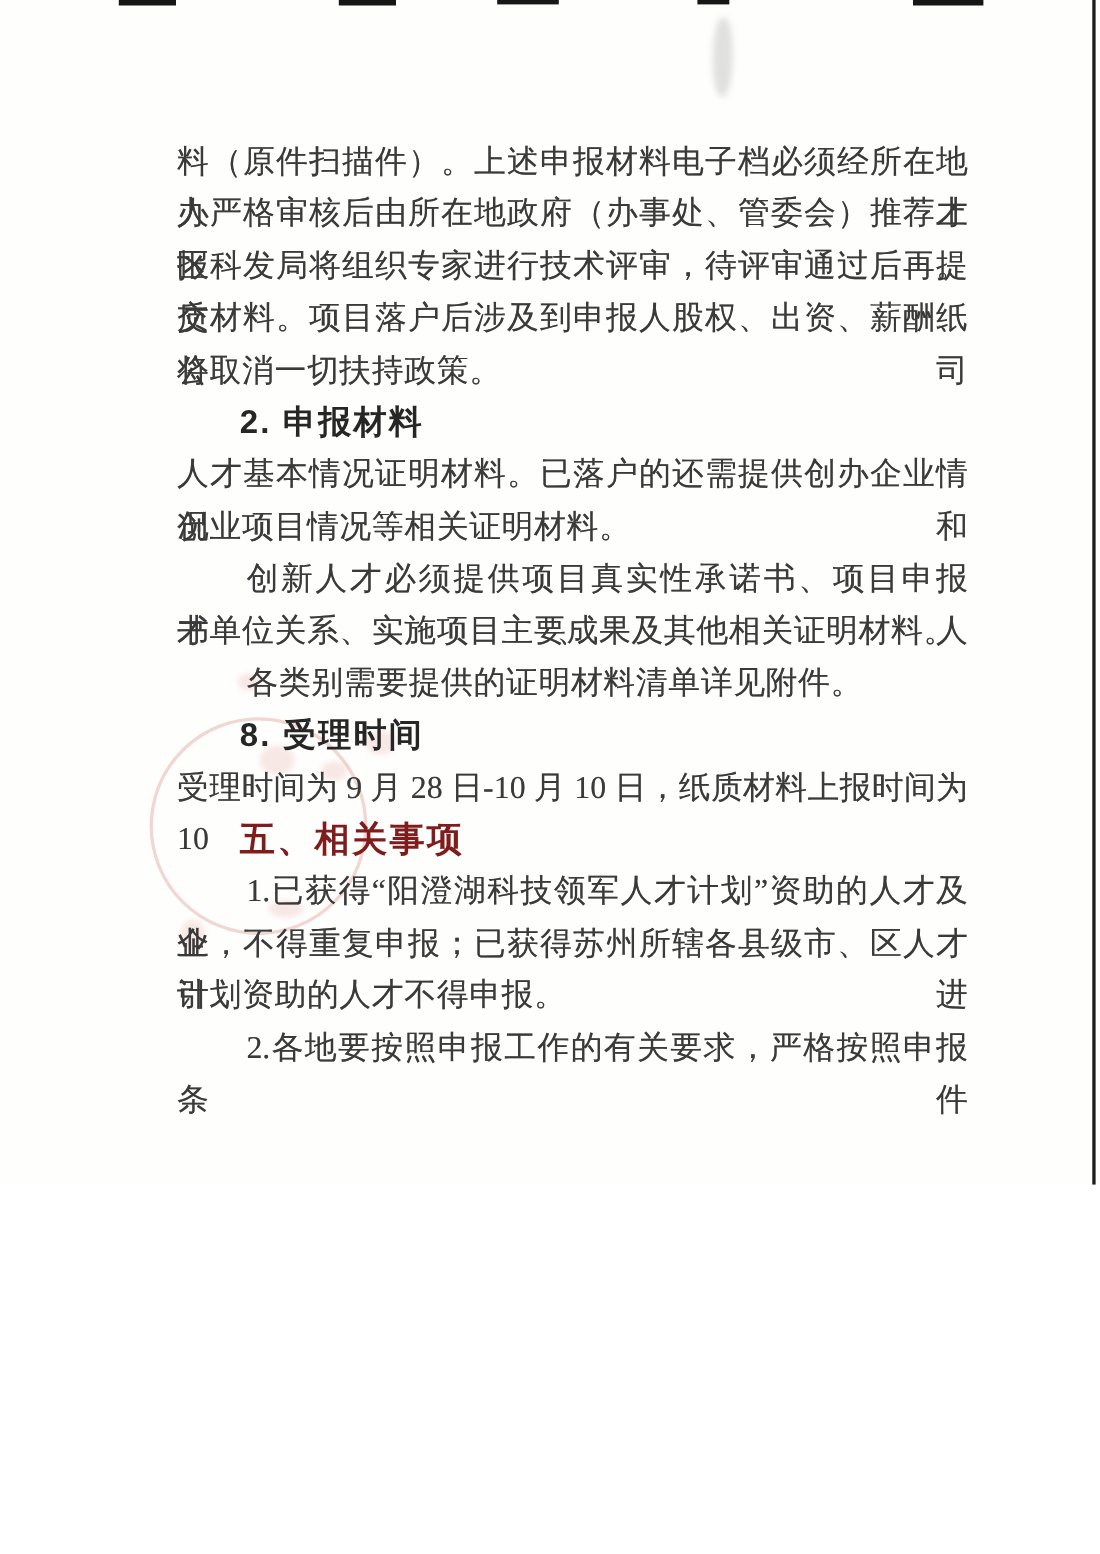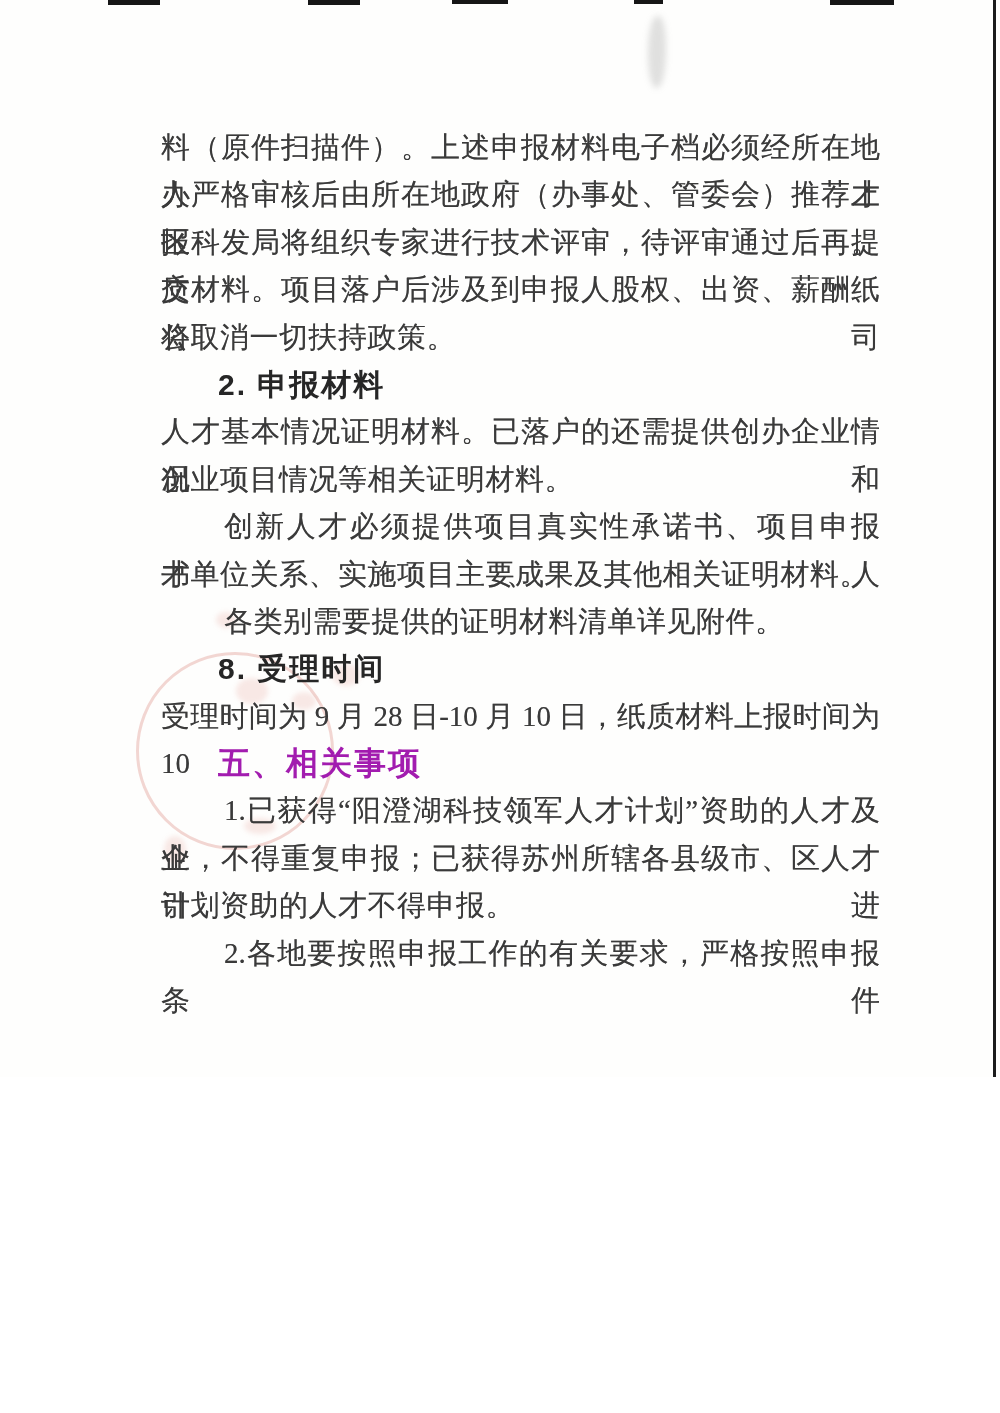--- a/index.html
+++ b/index.html
@@ -45,21 +45,21 @@
     font-size: 30px;
     color: #262626;
     padding-left: 57px;
     letter-spacing: 2px;
     text-shadow: none;
   }
   .line.h1 {
     font-family: "Liberation Sans", sans-serif;
     font-weight: bold;
     font-size: 32px;
-    color: #a21caf;
+    color: #7f1d1d;
     padding-left: 57px;
     letter-spacing: 2px;
     text-shadow: none;
   }
 
   
   .footer {
     position: absolute;
     top: 1296px;
     left: 0;

